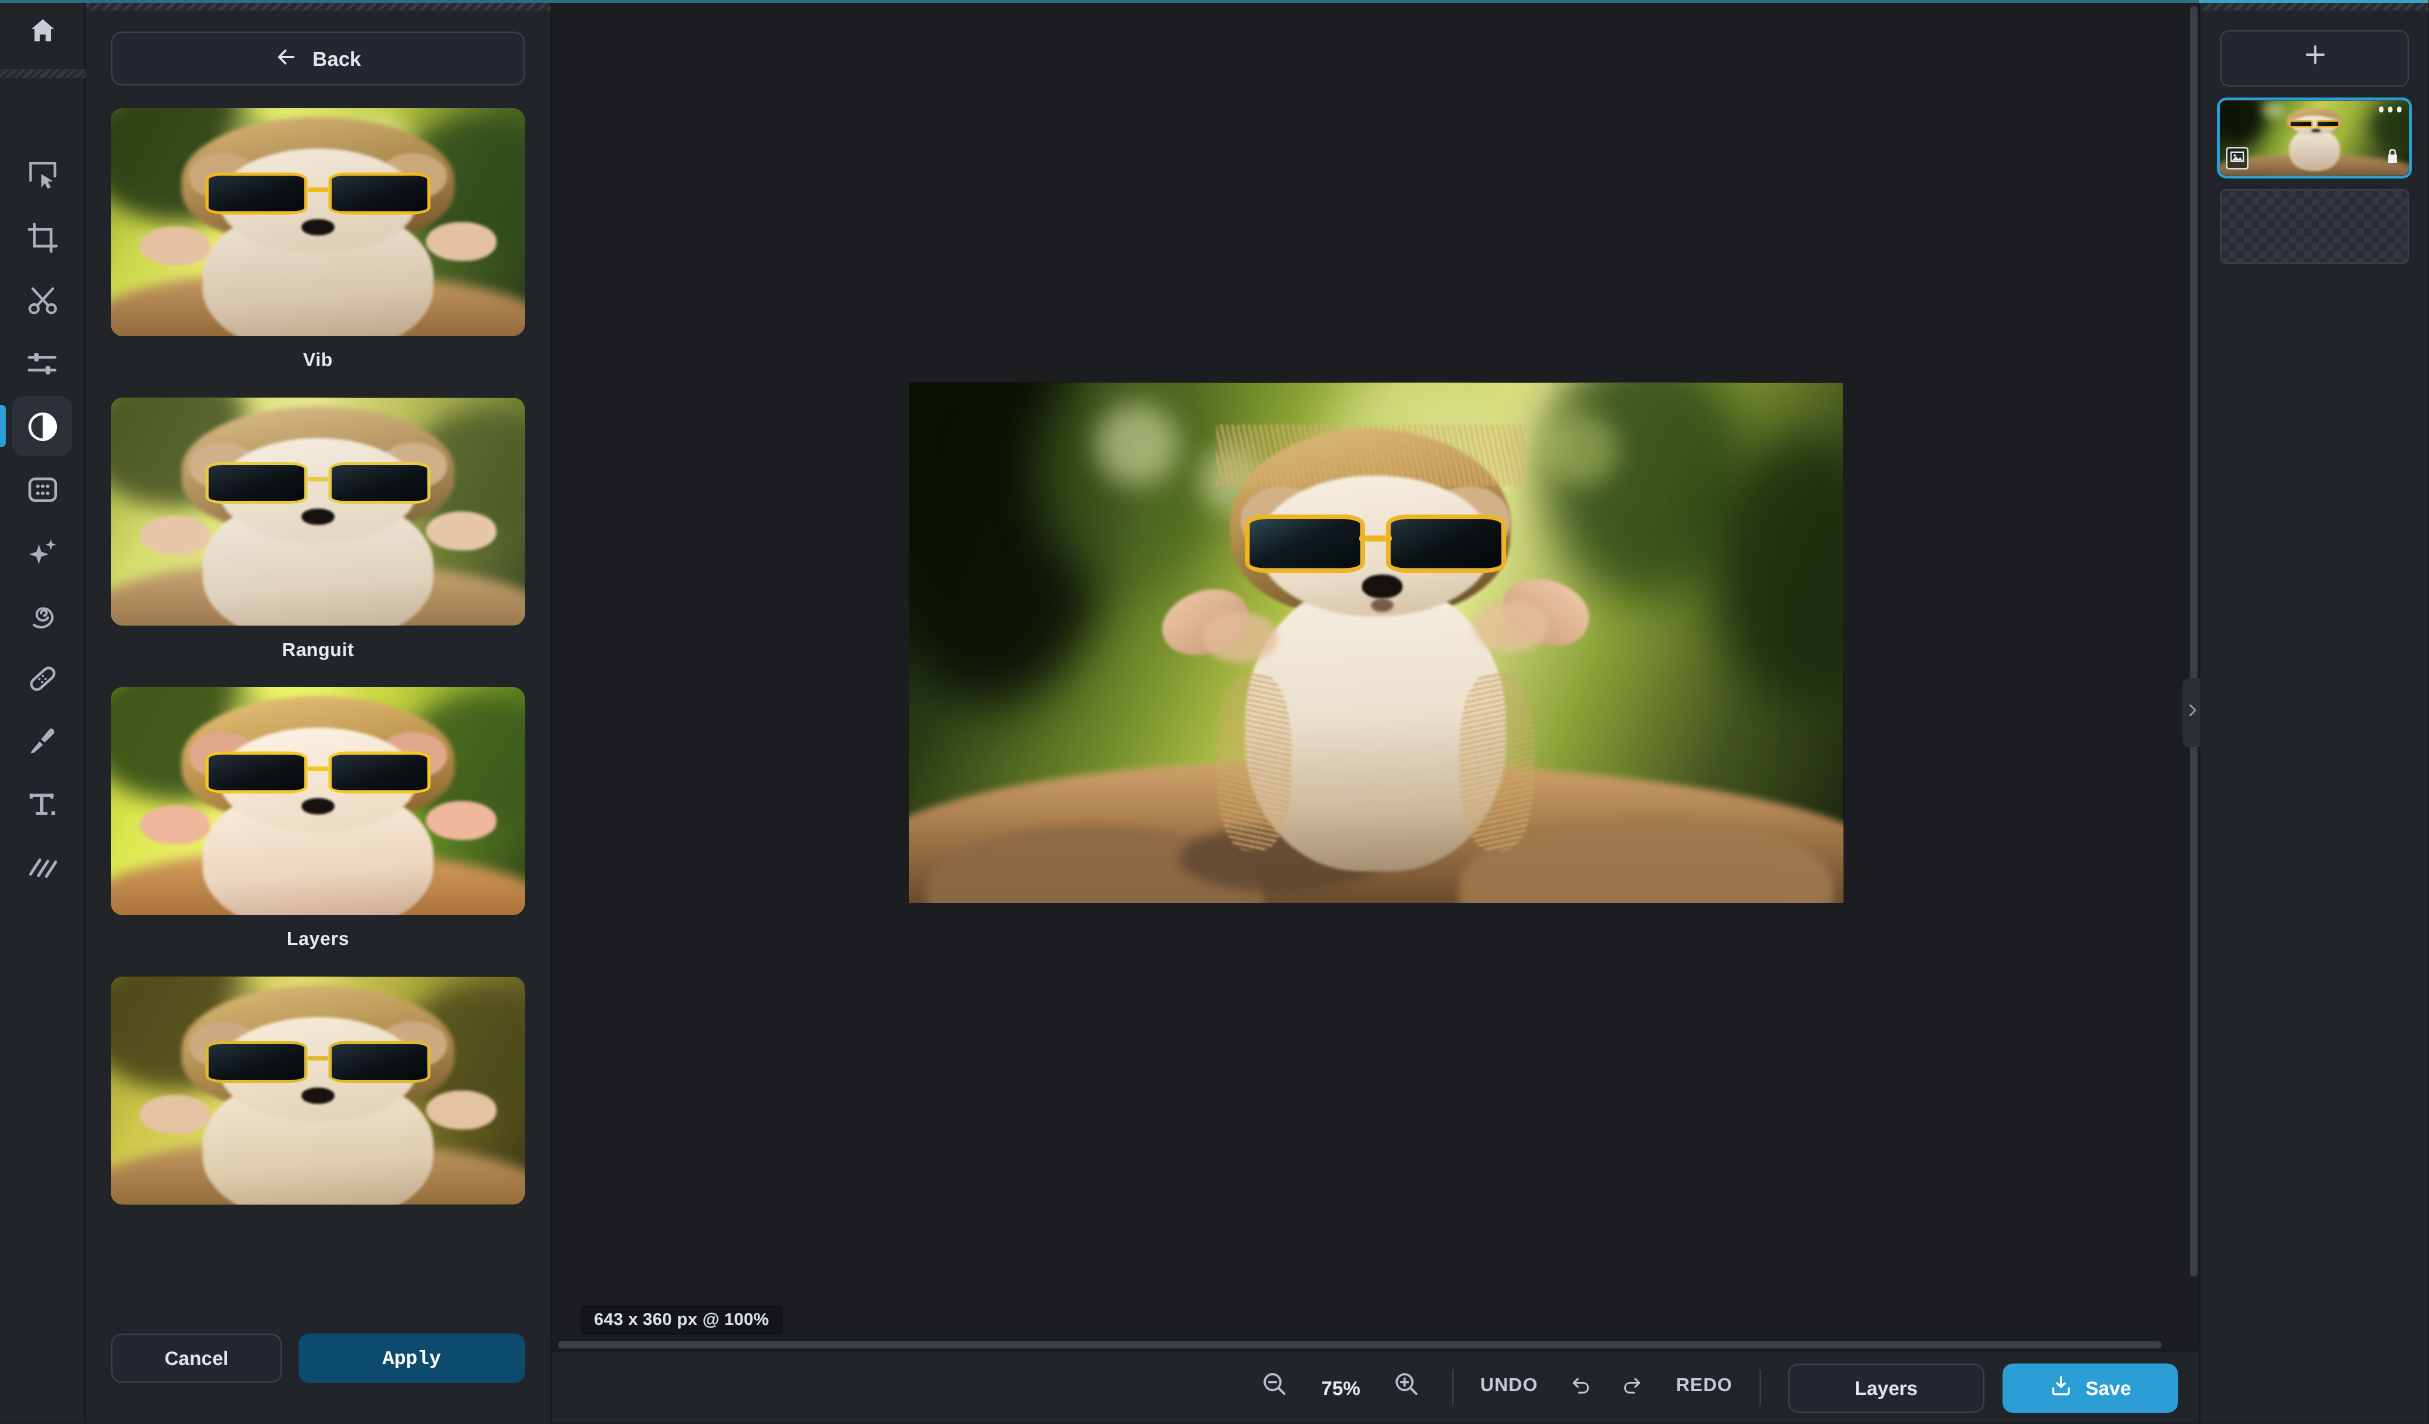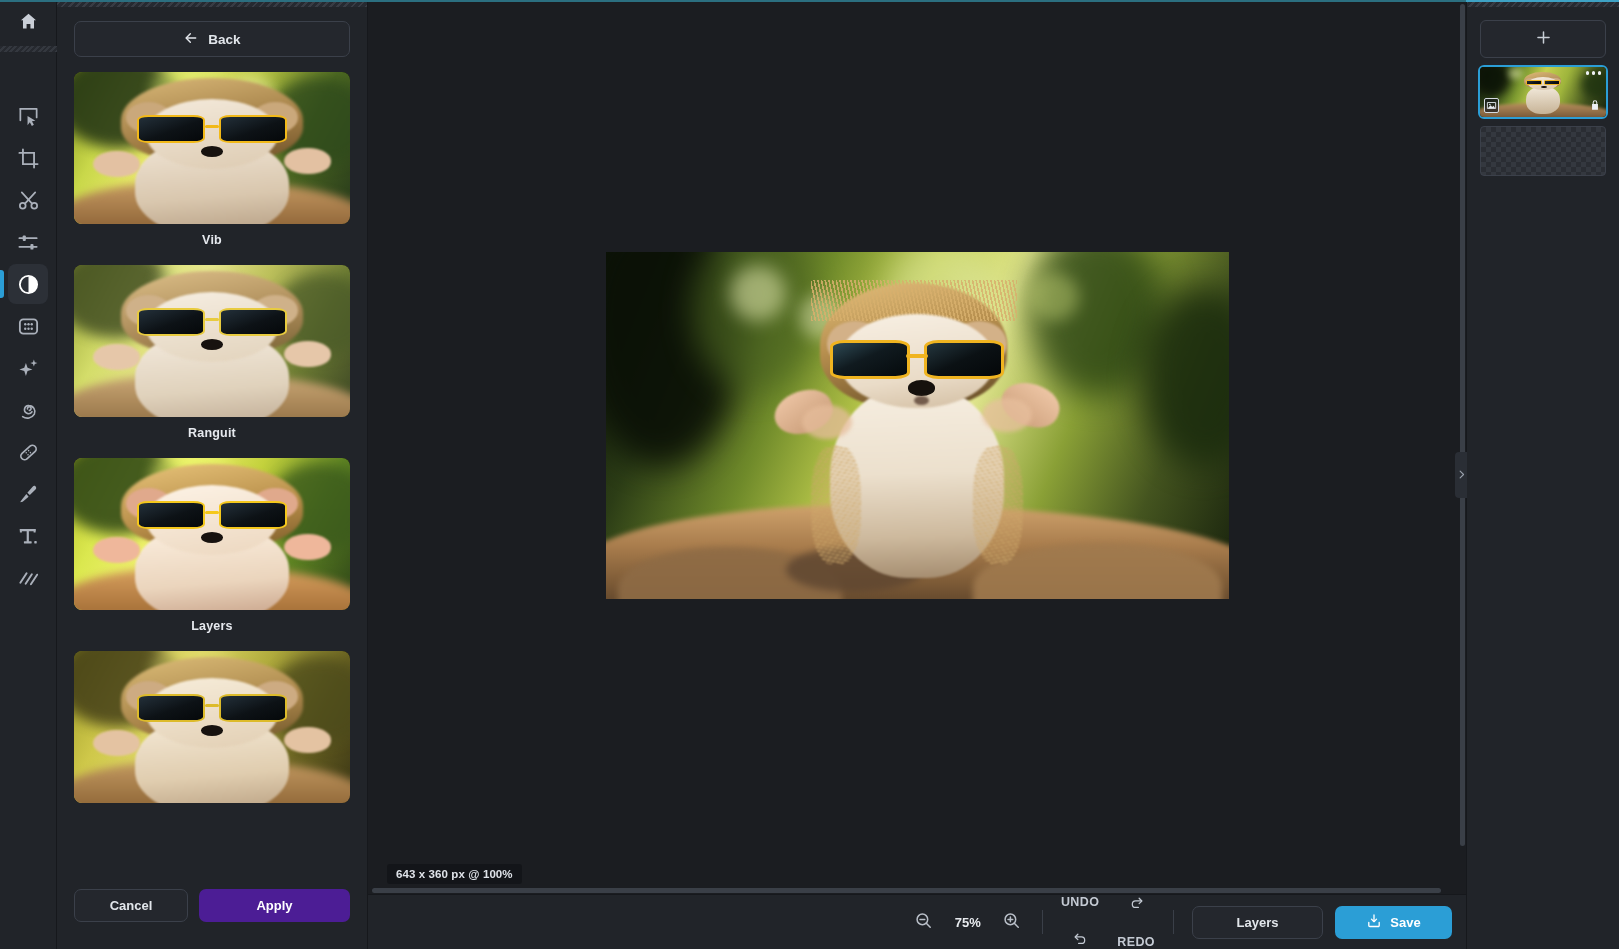--- a/index.html
+++ b/index.html
@@ -93,22 +93,22 @@
     flex: 0 0 60px; display: flex; align-items: flex-start; gap: 11px;
     padding: 0 17px; background: #212429;
   }
   .btn-cancel {
     flex: 1; height: 33px; border-radius: 7px; border: 1px solid #3b404a;
     background: #24272d; color: #e2e6eb; font-size: 13px; font-weight: bold;
     cursor: pointer; font-family: inherit;
   }
   .btn-apply {
     flex: 1.35; height: 33px; border-radius: 7px; border: none;
-    background: #4c1d95; color: #ffffff; font-size: 13px; font-weight: bold;
-    cursor: pointer; font-family: Liberation Sans, sans-serif;
+    background: #0c4a6e; color: #ffffff; font-size: 13px; font-weight: bold;
+    cursor: pointer; font-family: Liberation Mono, monospace;
   }
 
   
   .stage {
     flex: 1 1 auto; position: relative; background: #1b1d21;
     display: flex; flex-direction: column;
   }
   .canvas-area {
     flex: 1 1 auto; position: relative; overflow: hidden;
     display: flex; align-items: center; justify-content: center;
@@ -146,22 +146,22 @@
   }
   .zoom-grp { display: flex; align-items: center; gap: 13px; padding-right: 18px; }
   .icon-btn {
     width: 24px; height: 24px; display: flex; align-items: center; justify-content: center;
     cursor: pointer; color: #b9bfc8;
   }
   .zoom-val { font-size: 13px; font-weight: bold; color: #e7eaee; min-width: 38px; text-align: center; }
   .vdiv { width: 1px; height: 24px; background: #3a3f48; }
   .ur-grp { display: flex; align-items: center; gap: 18px; padding: 0 18px; }
   .ur-btn {
-    display: flex; align-items: center; gap: 22px; cursor: pointer;
-    font-size: 12.5px; font-weight: bold; color: #c4cad3; letter-spacing: .4px; flex-direction: column;
+    display: flex; align-items: flex-start; gap: 22px; cursor: pointer;
+    font-size: 12.5px; font-weight: bold; color: #c4cad3; letter-spacing: .4px;
   }
   .ur-btn svg { width: 15px; height: 15px; }
   .end-grp { display: flex; align-items: center; gap: 12px; padding-left: 18px; }
   .btn-close {
     width: 131px; height: 33px; border-radius: 7px; border: 1px solid #3b404a;
     background: #24272d; color: #e2e6eb; font-size: 13px; font-weight: bold;
     cursor: pointer; font-family: inherit;
   }
   .btn-save {
     width: 117px; height: 33px; border-radius: 7px; border: none;

